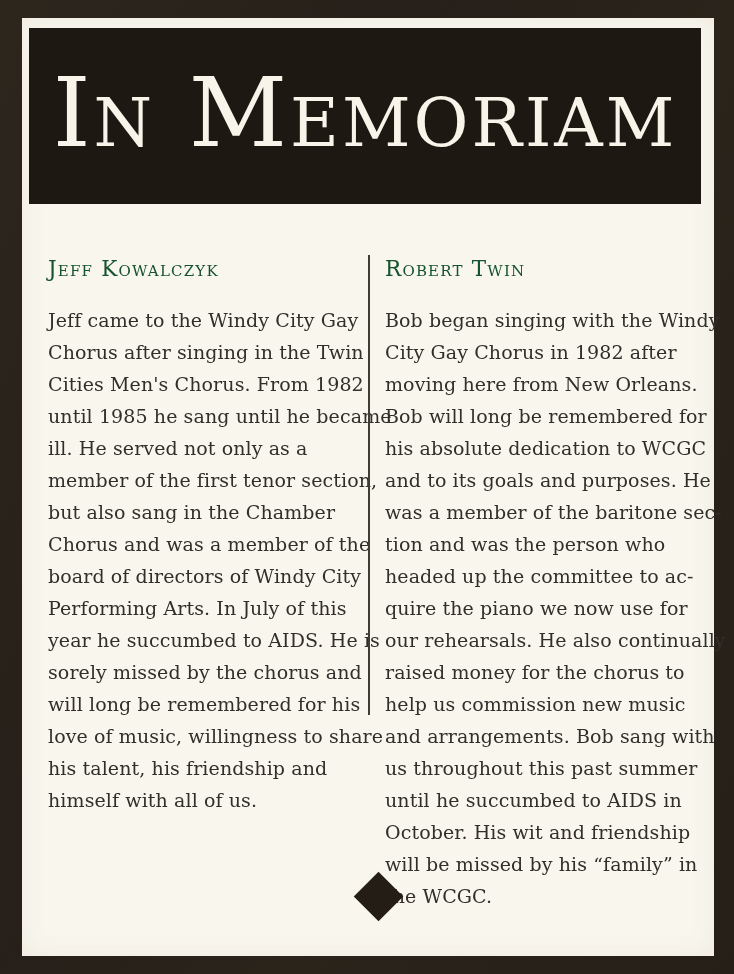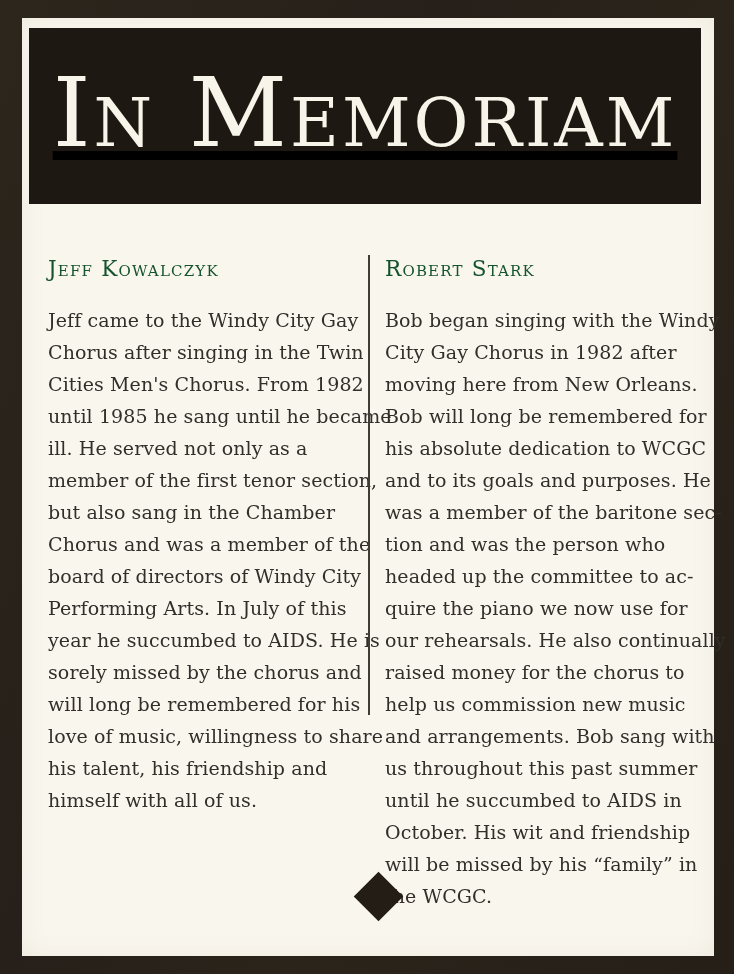--- a/index.html
+++ b/index.html
@@ -22,21 +22,20 @@
   }
   .banner {
     position: absolute;
     left: 7px; top: 10px;
     width: 672px; height: 176px;
     background: #1e1812;
     display: flex;
     align-items: center;
     justify-content: center;
     overflow: hidden;
-    text-decoration: underline;
   }
   .banner-title {
     color: #f7f4ea;
     font-variant-caps: small-caps;
     font-size: 96px;
     letter-spacing: 3px;
     white-space: nowrap;
     line-height: 1;
     padding-bottom: 6px;
   }
@@ -101,21 +100,21 @@
 sorely missed by the chorus and
 will long be remembered for his
 love of music, willingness to share
 his talent, his friendship and
 himself with all of us.</div>
   </div>
 
   <div class="column-divider"></div>
 
   <div class="column column-right">
-    <div class="column-heading">Robert Stark</div>
+    <div class="column-heading">Robert Twin</div>
     <div class="column-body">Bob began singing with the Windy
 City Gay Chorus in 1982 after
 moving here from New Orleans.
 Bob will long be remembered for
 his absolute dedication to WCGC
 and to its goals and purposes. He
 was a member of the baritone sec-
 tion and was the person who
 headed up the committee to ac-
 quire the piano we now use for

